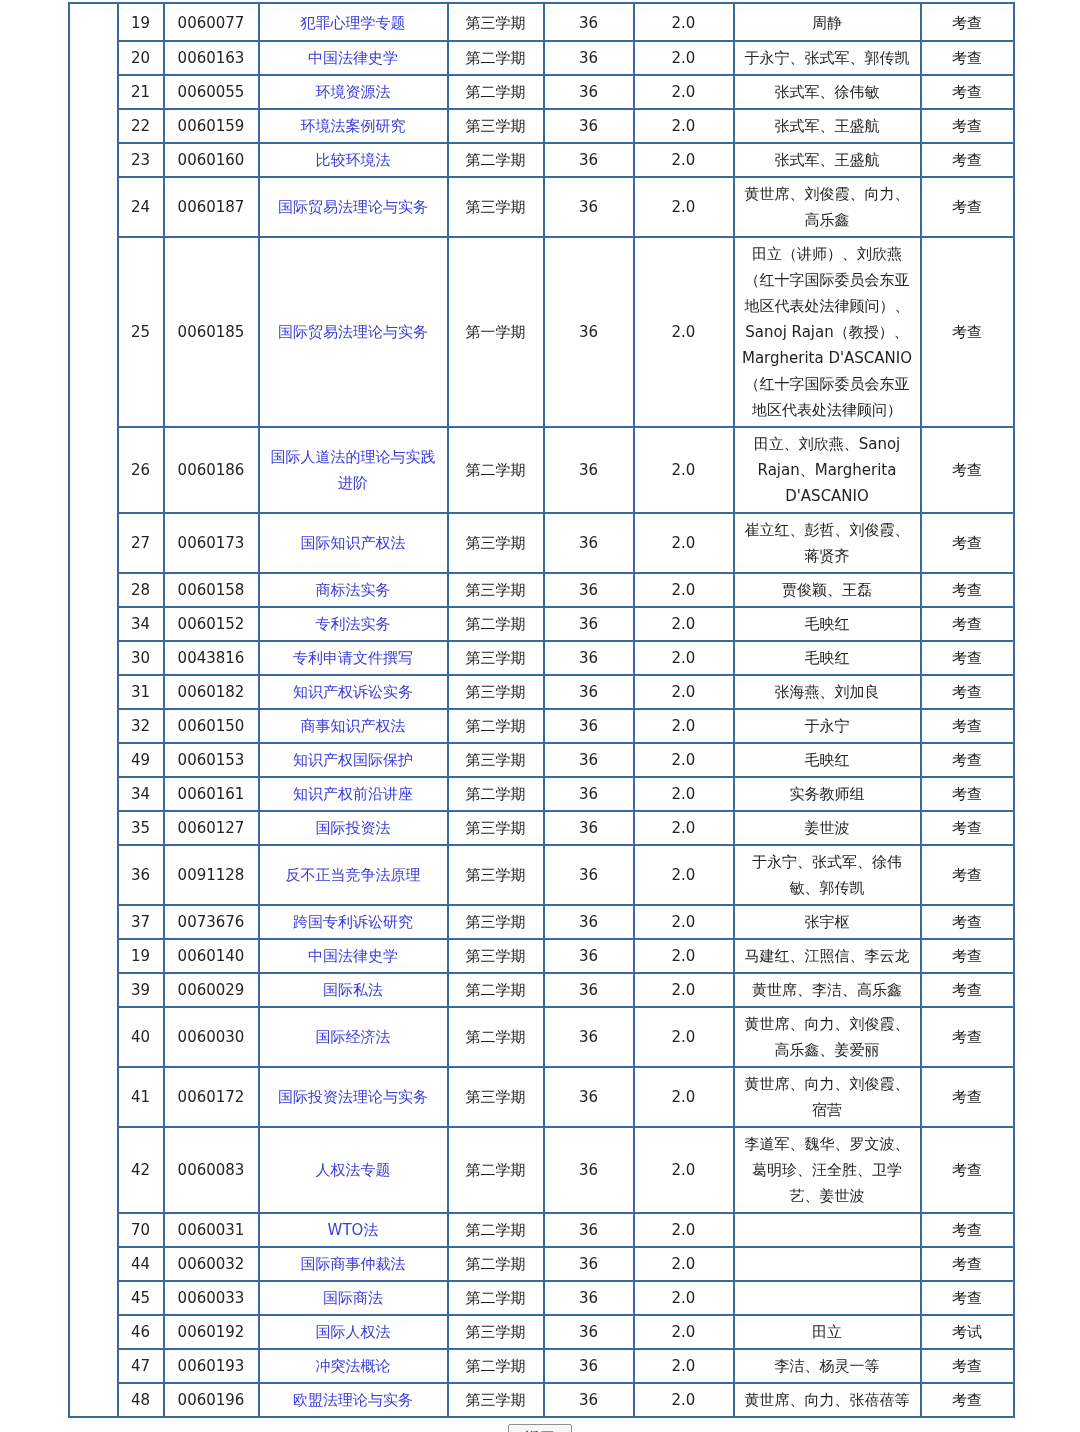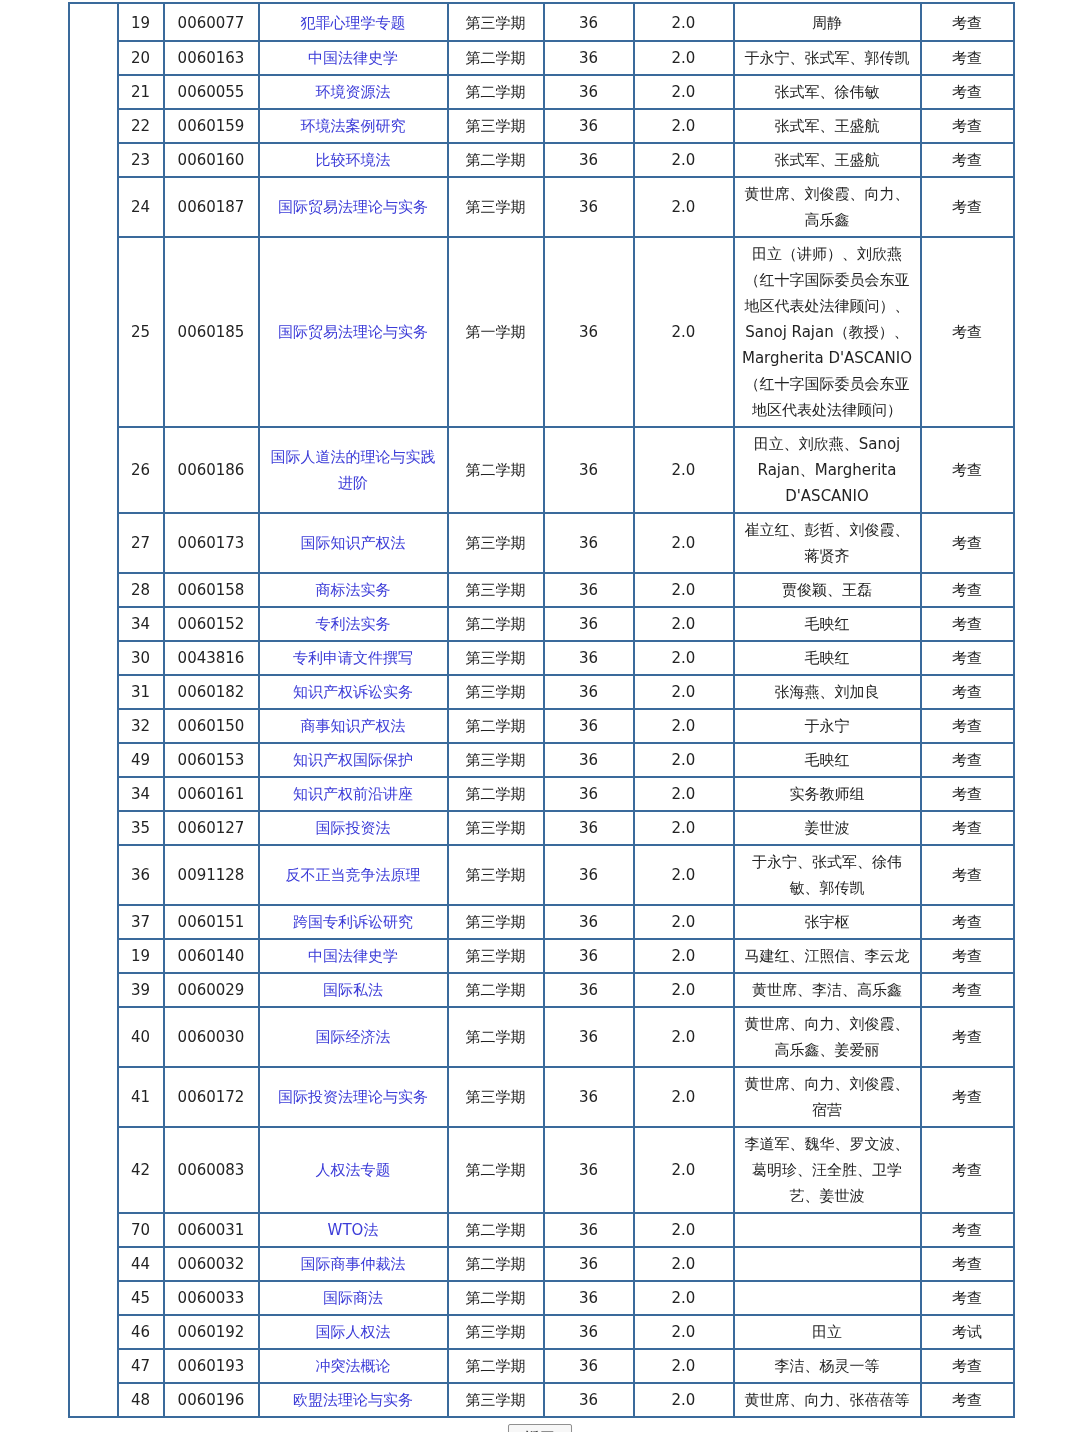--- a/index.html
+++ b/index.html
@@ -237,21 +237,21 @@
           <td>0091128</td>
           <td class="name-cell"><a>反不正当竞争法原理</a></td>
           <td>第三学期</td>
           <td>36</td>
           <td>2.0</td>
           <td class="teachers-cell">于永宁、张式军、徐伟敏、郭传凯</td>
           <td>考查</td>
         </tr>
         <tr>
           <td>37</td>
-          <td>0060151</td>
+          <td>0073676</td>
           <td class="name-cell"><a>跨国专利诉讼研究</a></td>
           <td>第三学期</td>
           <td>36</td>
           <td>2.0</td>
           <td class="teachers-cell">张宇枢</td>
           <td>考查</td>
         </tr>
         <tr>
           <td>19</td>
           <td>0060140</td>

